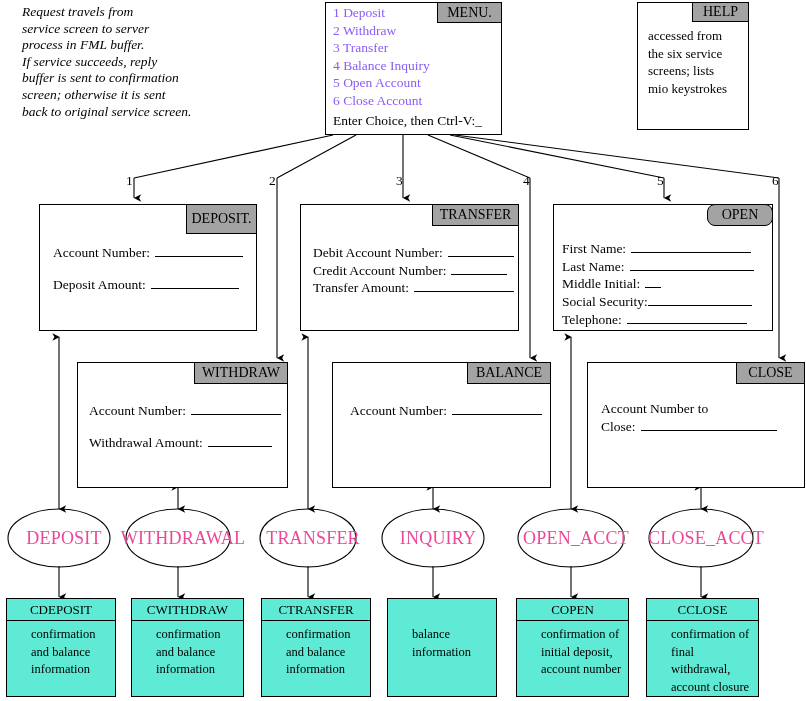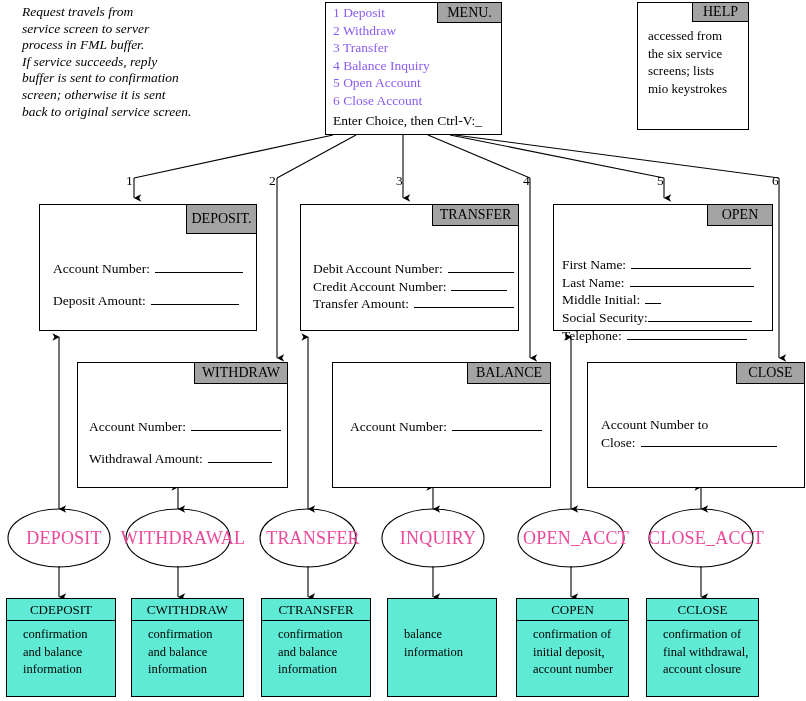--- a/index.html
+++ b/index.html
@@ -6,32 +6,32 @@
   body{width:806px;height:701px;overflow:hidden;
        font-family:"Liberation Serif","DejaVu Serif",serif;}
   #stage{position:relative;width:806px;height:701px;background:#fff;}
   svg.layer{position:absolute;left:0;top:0;width:806px;height:701px;pointer-events:none;}
   .box{position:absolute;border:1px solid #000;background:#fff;box-sizing:border-box;}
   .titletab{position:absolute;border:1px solid #000;background:#a3a3a3;
             box-sizing:border-box;display:flex;align-items:center;
             justify-content:center;font-size:14px;color:#000;white-space:nowrap;
             padding:0 4px;}
   .note{position:absolute;font-size:13.5px;line-height:16.6px;color:#000;white-space:pre-line;}
-  .fields{position:absolute;font-size:13.5px;color:#000;margin-top:16px;}
+  .fields{position:absolute;font-size:13.5px;color:#000;}
   .frow{display:flex;align-items:baseline;white-space:nowrap;}
   .flabel{color:#000;}
   .fline{display:inline-block;border-bottom:1px solid #000;height:0.95em;margin-left:5px;}
   .numlabel{position:absolute;font-size:13.5px;color:#000;}
   .elabel{position:absolute;font-size:18px;color:#ec4899;white-space:nowrap;
           transform:translate(-50%,-50%);letter-spacing:0.2px;padding-left:10px;}
   .cbox{position:absolute;border:1px solid #000;background:#5eead4;box-sizing:border-box;}
   .chead{position:absolute;border-bottom:1px solid #000;left:0;right:0;top:0;height:21px;
          display:flex;align-items:center;justify-content:center;font-size:13px;
          color:#000;white-space:nowrap;}
-  .cbody{position:absolute;left:16px;top:27px;right:4px;font-size:12.5px;
+  .cbody{position:absolute;left:24px;top:27px;right:4px;font-size:12.5px;
          line-height:17.5px;color:#000;white-space:pre-line;}
   .menu-list{position:absolute;font-size:13.5px;line-height:17.6px;color:#8b5cf6;white-space:pre-line;}
   .menu-prompt{position:absolute;font-size:13.5px;color:#000;white-space:nowrap;}
   .help-body{position:absolute;font-size:13px;line-height:17.5px;color:#000;white-space:pre-line;}
 </style>
 </head>
 <body>
 
 <div id="stage">
 
@@ -144,21 +144,21 @@
       <span class="flabel">Credit Account Number:</span>
       <span class="fline" style="width:56px;"></span>
     </div>
     <div class="frow">
       <span class="flabel">Transfer Amount:</span>
       <span class="fline" style="width:100px;"></span>
     </div>
   </div>
 
   <div class="box" style="left:553px;top:204px;width:220px;height:127px;"></div>
-  <div class="titletab" style="left:707px;top:204px;width:66px;height:22px;">OPEN</div>
+  <div class="titletab" style="left:707px;top:204px;width:66px;height:22px;border-radius:8px;">OPEN</div>
   <div class="fields" style="left:562px;top:239px;">
     <div class="frow">
       <span class="flabel">First Name:</span>
       <span class="fline" style="width:120px;"></span>
     </div>
     <div class="frow">
       <span class="flabel">Last Name:</span>
       <span class="fline" style="width:124px;"></span>
     </div>
     <div class="frow">

